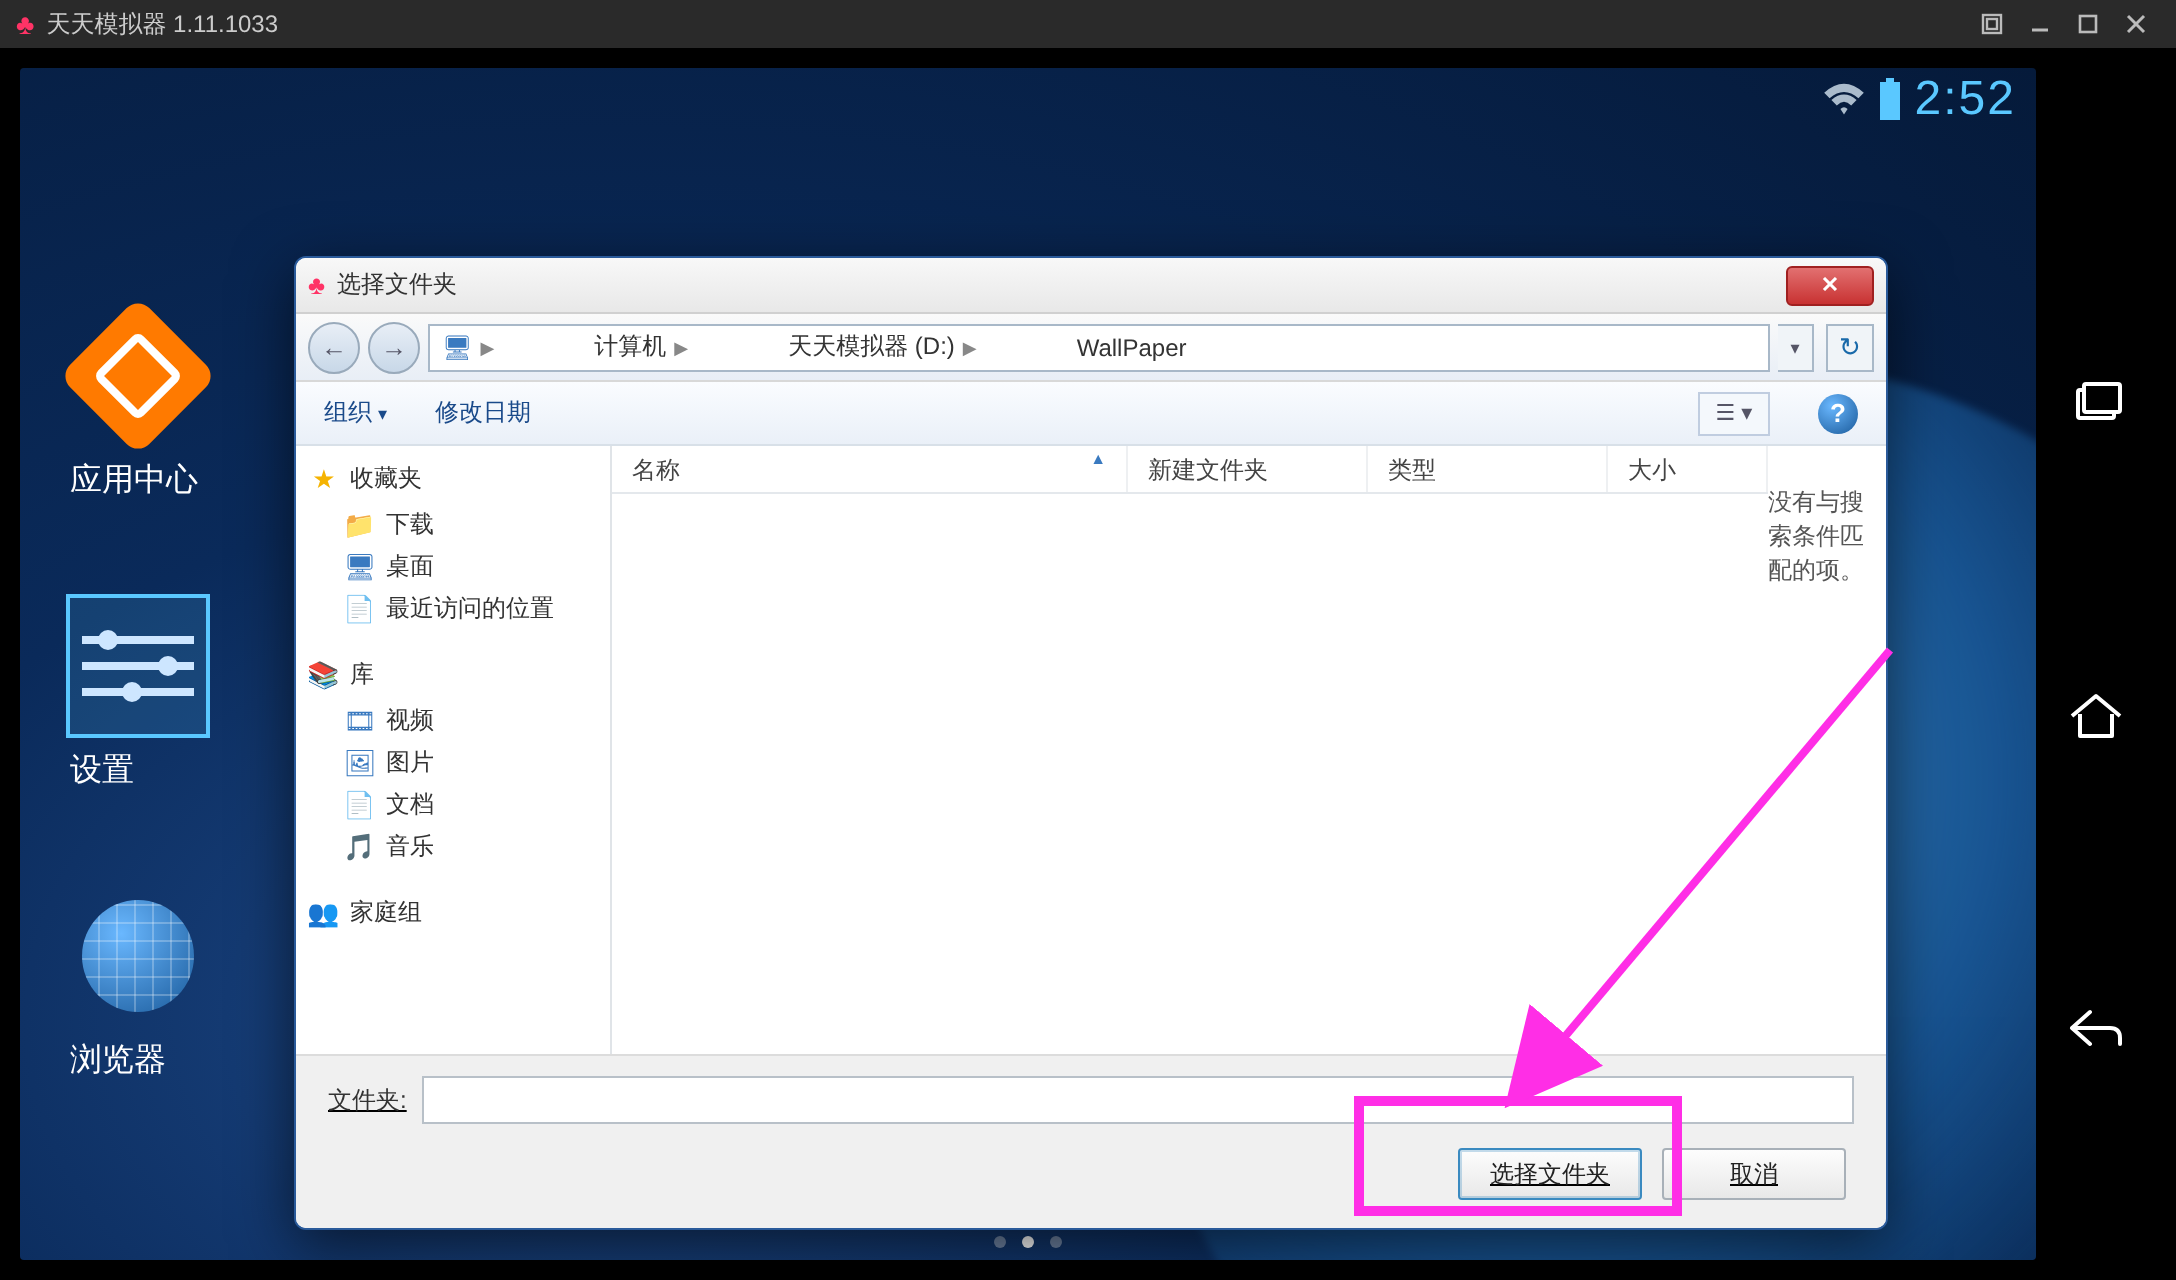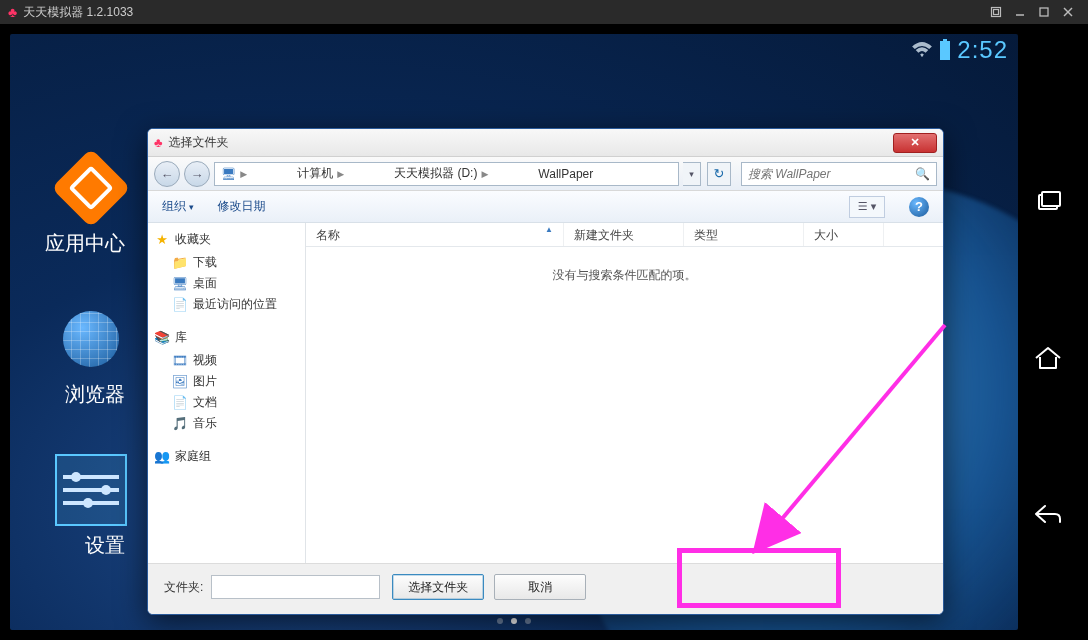--- a/index.html
+++ b/index.html
@@ -16,21 +16,21 @@
 .android-screen { position:relative; margin:10px 0 10px 10px; flex:1; background:radial-gradient(ellipse at 30% 80%,#1e4a8a 0%,#0a2a5a 40%,#051a3a 100%); overflow:hidden; border-radius:2px; }
 .earth-glow { position:absolute; right:-150px; bottom:-150px; width:600px; height:600px; border-radius:50%; background:radial-gradient(circle at 35% 35%,#4aa3e0 0%,#1a5a9a 40%,transparent 70%); filter:blur(2px); opacity:.9; }
 
 
 .statusbar { position:absolute; top:0; right:0; height:32px; display:flex; align-items:center; gap:6px; padding:0 10px; color:#9ce; font-size:20px; }
 .statusbar .clock { color:#5ac8ff; font-size:24px; letter-spacing:1px; }
 .statusbar .wifi-icon,.statusbar .batt-icon { display:inline-flex; }
 
 
 .home-col { position:absolute; left:25px; top:120px; display:flex; flex-direction:column; gap:48px; align-items:center; }
-.home-item { display:flex; flex-direction:column; align-items:flex-end; gap:8px; color:#fff; font-size:20px; width:90px;}
+.home-item { display:flex; flex-direction:column; align-items:flex-start; gap:8px; color:#fff; font-size:16px; width:90px;}
 .home-item .iconbox { width:68px; height:68px; display:flex; align-items:center; justify-content:center; }
 .home-item.selected .iconbox { outline:2px solid #5ac8ff; background:rgba(90,200,255,.15); }
 .appicon-orange { width:56px; height:56px; background:#ff7a00; transform:rotate(45deg); border-radius:8px; position:relative; }
 .appicon-orange::after{content:"";position:absolute;inset:12px;border:4px solid #fff;border-radius:4px;}
 .appicon-settings { width:56px; height:40px; display:flex; flex-direction:column; justify-content:space-around; }
 .appicon-settings span{height:4px;background:#cde6ff;position:relative;}
 .appicon-settings span::after{content:"";position:absolute;width:10px;height:10px;background:#cde6ff;border-radius:50%;top:-3px;}
 .appicon-settings span:nth-child(1)::after{left:8px}
 .appicon-settings span:nth-child(2)::after{right:8px}
 .appicon-settings span:nth-child(3)::after{left:20px}
@@ -71,45 +71,45 @@
 .dlg-toolbar .helpbtn{width:20px;height:20px;border-radius:50%;background:radial-gradient(circle at 35% 30%,#6ab8ff,#1a5a9a);color:#fff;display:flex;align-items:center;justify-content:center;font-size:13px;font-weight:bold;}
 
 .dlg-body{flex:1;display:flex;min-height:0;}
 .tree{width:158px;border-right:1px solid #e0e4e8;padding:8px 6px;font-size:12px;color:#222;overflow:hidden;}
 .tree-group{margin-bottom:14px;}
 .tree-head{display:flex;align-items:center;gap:5px;font-weight:normal;color:#333;margin-bottom:4px;}
 .tree-item{display:flex;align-items:center;gap:5px;padding:2px 0 2px 18px;color:#333;cursor:pointer;}
 .tree .ico{width:16px;height:16px;display:inline-flex;align-items:center;justify-content:center;font-size:13px;}
 .star{color:#f5b301}.folder{color:#f0c040}.mon{color:#3a7ac0}.doc{color:#888}.note{color:#3a7ac0}.lib{color:#5a9a3a}.grp{color:#3a9a5a}
 
-.listpane{flex:1;display:flex;flex-direction:column;background:#fff;}
+.listpane{flex:1;display:flex;flex-direction:row;background:#fff;}
 .listhead{height:24px;border-bottom:1px solid #e4e8ec;display:flex;font-size:12px;color:#444;}
 .listhead .col{padding:4px 10px;border-right:1px solid #eef0f2;}
 .col-name{flex:0 0 258px}.col-date{flex:0 0 120px}.col-type{flex:0 0 120px}.col-size{flex:0 0 80px}
 .sort-ind{font-size:8px;color:#3a7ac0;margin-left:auto;position:relative;top:-2px;}
 .listempty{flex:1;display:flex;justify-content:center;padding-top:20px;font-size:12px;color:#555;}
 
-.dlg-footer{background:#f0f0f0;border-top:1px solid #dcdcdc;padding:10px 16px 14px;display:flex;gap:12px;}
+.dlg-footer{background:#f0f0f0;border-top:1px solid #dcdcdc;padding:10px 16px 14px;display:flex;flex-direction:column;gap:12px;text-decoration:underline;}
 .folder-row{display:flex;align-items:center;gap:8px;font-size:12px;}
 .folder-row label{color:#333;white-space:nowrap;}
 .folder-row input{flex:1;height:24px;border:1px solid #b8c0c8;padding:0 6px;font-size:12px;background:#fff;}
 .btn-row{display:flex;justify-content:flex-end;gap:10px;padding-right:4px;}
 .win-button{min-width:92px;height:26px;border:1px solid #a8b0b8;background:linear-gradient(#fdfdfd,#e8e8e8);font-size:12px;color:#222;cursor:pointer;border-radius:2px;}
 .win-button.primary{border:1px solid #3a8ac0;box-shadow:0 0 0 1px rgba(58,138,192,.3) inset;}
 
 
 .annot-box{position:absolute;border:5px solid #ff2ee6;pointer-events:none;}
 .annot-arrow{position:absolute;pointer-events:none;}
 </style>
 </head>
 <body>
 
 <div class="emu-titlebar">
   <span class="emu-icon">♣</span>
-  <span>天天模拟器 1.2.1033</span>
+  <span>天天模拟器 1.11.1033</span>
   <span class="spacer"></span>
   <span class="win-btn">
       <svg width="12" height="12" viewBox="0 0 12 12" fill="none">
         <rect x="1.5" y="1.5" width="9" height="9" stroke-width="1.2"></rect>
         <rect x="3.5" y="3.5" width="5" height="5" stroke-width="1.2"></rect>
       </svg>
     </span>
   <span class="win-btn">
       <svg width="12" height="12" viewBox="0 0 12 12">
         <line x1="2" y1="9" x2="10" y2="9" stroke-width="1.5"></line>
@@ -147,35 +147,35 @@
       <span class="clock">2:52</span>
     </div>
 
     <div class="home-col">
       <div class="home-item">
         <div class="iconbox">
             <div class="appicon-orange"></div>
           </div>
         <span>应用中心</span>
       </div>
-      <div class="home-item">
-        <div class="iconbox">
-            <div class="appicon-browser"></div>
-          </div>
-        <span>浏览器</span>
-      </div>
       <div class="home-item selected">
         <div class="iconbox">
             <div class="appicon-settings">
               <span></span>
               <span></span>
               <span></span>
             </div>
           </div>
         <span>设置</span>
+      </div>
+      <div class="home-item">
+        <div class="iconbox">
+            <div class="appicon-browser"></div>
+          </div>
+        <span>浏览器</span>
       </div>
     </div>
 
     <div class="pagedots">
       <div class="dot"></div>
         <div class="dot active"></div>
         <div class="dot"></div>
     </div>
 
     <div class="dialog">
@@ -193,24 +193,20 @@
           <span class="ico mon">🖥</span>
           <span class="sep">▶</span>
           <span class="crumb">计算机</span>
           <span class="sep">▶</span>
           <span class="crumb">天天模拟器 (D:)</span>
           <span class="sep">▶</span>
           <span class="crumb">WallPaper</span>
         </div>
         <div class="addr-drop">▾</div>
         <div class="refresh-btn">↻</div>
-        <div class="searchbox">
-          <input placeholder="搜索 WallPaper" style="">
-          <span class="mag">🔍</span>
-        </div>
       </div>
 
       <div class="dlg-toolbar">
         <span class="tool">
             <span>组织</span> 
             <span style="font-size:9px">▾</span>
           </span>
         <span class="tool">修改日期</span>
         <span class="spacer"></span>
         <div class="viewbtn">☰ ▾</div>

